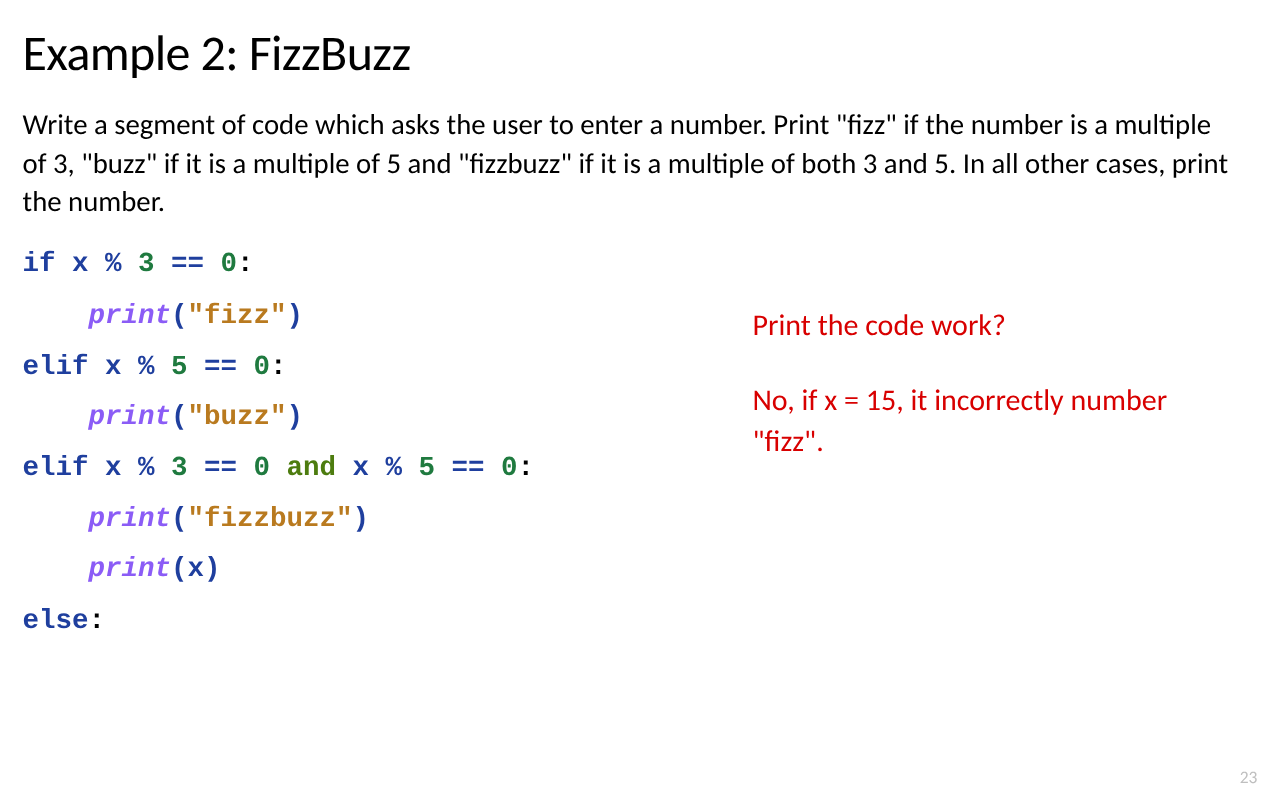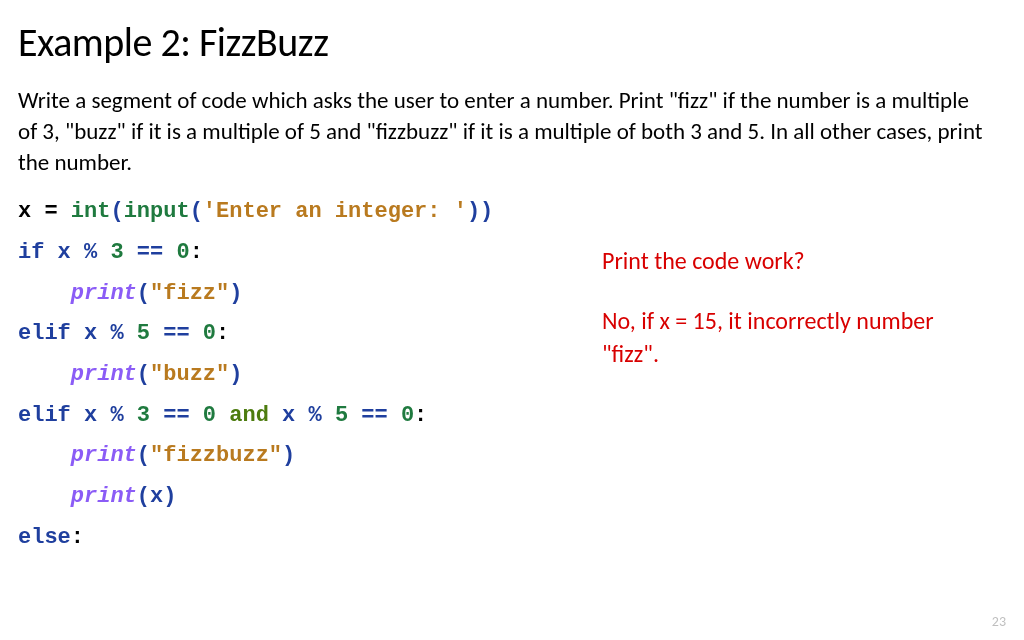--- a/index.html
+++ b/index.html
@@ -80,21 +80,20 @@
 <body>
 
 <div class="slide">
 
   <h1 class="title">Example 2: FizzBuzz</h1>
 
   <p class="prompt">Write a segment of code which asks the user to enter a number. Print "fizz" if the number is a multiple of 3, "buzz" if it is a multiple of 5 and "fizzbuzz" if it is a multiple of both 3 and 5. In all other cases, print the number.</p>
 
   <div class="content-row">
     <div class="code-col">
-      <div class="code"><span class="c-black">x</span><span class="c-black"> = </span><span class="c-func">int</span><span class="c-paren">(</span><span class="c-func">input</span><span class="c-paren">(</span><span class="c-str">'Enter an integer: '</span><span class="c-paren">))</span></div>
       <div class="code"><span class="c-kw">if</span><span> </span><span class="c-var">x</span><span class="c-op"> % </span><span class="c-num">3</span><span class="c-op"> == </span><span class="c-num">0</span><span class="c-colon">:</span></div>
       <div class="code"><span>    </span><span class="c-print">print</span><span class="c-paren">(</span><span class="c-str">"fizz"</span><span class="c-paren">)</span></div>
       <div class="code"><span class="c-kw">elif</span><span> </span><span class="c-var">x</span><span class="c-op"> % </span><span class="c-num">5</span><span class="c-op"> == </span><span class="c-num">0</span><span class="c-colon">:</span></div>
       <div class="code"><span>    </span><span class="c-print">print</span><span class="c-paren">(</span><span class="c-str">"buzz"</span><span class="c-paren">)</span></div>
       <div class="code"><span class="c-kw">elif</span><span> </span><span class="c-var">x</span><span class="c-op"> % </span><span class="c-num">3</span><span class="c-op"> == </span><span class="c-num">0</span><span class="c-and"> and </span><span class="c-var">x</span><span class="c-op"> % </span><span class="c-num">5</span><span class="c-op"> == </span><span class="c-num">0</span><span class="c-colon">:</span></div>
       <div class="code"><span>    </span><span class="c-print">print</span><span class="c-paren">(</span><span class="c-str">"fizzbuzz"</span><span class="c-paren">)</span></div>
       <div class="code"><span>    </span><span class="c-print">print</span><span class="c-paren">(</span><span class="c-var">x</span><span class="c-paren">)</span></div>
       <div class="code"><span class="c-kw">else</span><span class="c-colon">:</span></div>
     </div>
 

